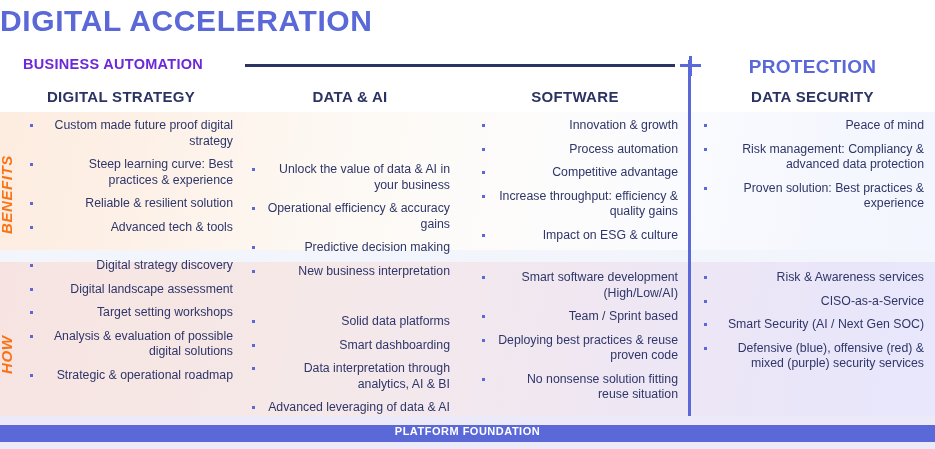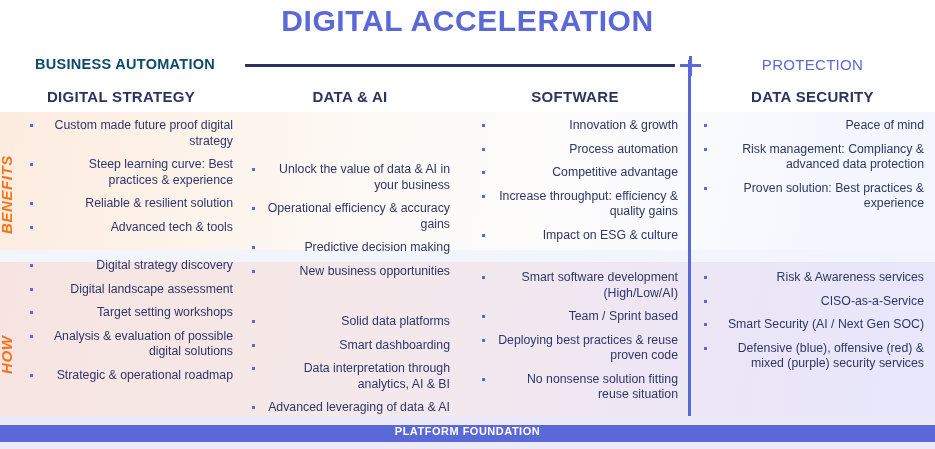--- a/index.html
+++ b/index.html
@@ -19,54 +19,53 @@
     height: 449px;
     background: #ffffff;
   }
 
   
   .title {
     position: absolute;
     left: 0;
     top: 4px;
     width: 935px;
-    text-align: center;
     font-size: 30px;
     font-weight: bold;
     letter-spacing: 0.6px;
     color: #5a68d8;
   }
 
   
   .header-band {
     position: absolute;
     left: 0;
     top: 48px;
     width: 935px;
     height: 62px;
   }
   .hdr-business {
     position: absolute;
-    left: 20px;
+    left: 8px;
     top: 8px;
     width: 210px;
     text-align: center;
     font-size: 14.5px;
     font-weight: bold;
     letter-spacing: 0.3px;
-    color: #0c4a6e;
+    color: #6d28d9;
   }
   .hdr-protection {
     position: absolute;
     left: 700px;
     top: 8px;
     width: 225px;
     text-align: center;
-    font-size: 15px;
-    font-weight: normal;
+    font-size: 19px;
+    font-weight: bold;
     letter-spacing: 0.3px;
     color: #5a68d8;
   }
   .hdr-rule {
     position: absolute;
     left: 245px;
     top: 16px;
     width: 430px;
     height: 3px;
     background: #2b3363;
@@ -270,21 +269,21 @@
         <li>Steep learning curve: Best practices &amp; experience</li>
         <li>Reliable &amp; resilient solution</li>
         <li>Advanced tech &amp; tools</li>
       </ul>
   </div>
   <div class="col col-2" style="top:118px;">
     <ul class="bullets">
         <li>Unlock the value of data &amp; AI in your business</li>
         <li>Operational efficiency &amp; accuracy gains</li>
         <li>Predictive decision making</li>
-        <li>New business opportunities</li>
+        <li>New business interpretation</li>
       </ul>
   </div>
   <div class="col col-3" style="top:118px;">
     <ul class="bullets">
         <li>Innovation &amp; growth</li>
         <li>Process automation</li>
         <li>Competitive advantage</li>
         <li>Increase throughput: efficiency &amp; quality gains</li>
         <li>Impact on ESG &amp; culture</li>
       </ul>

